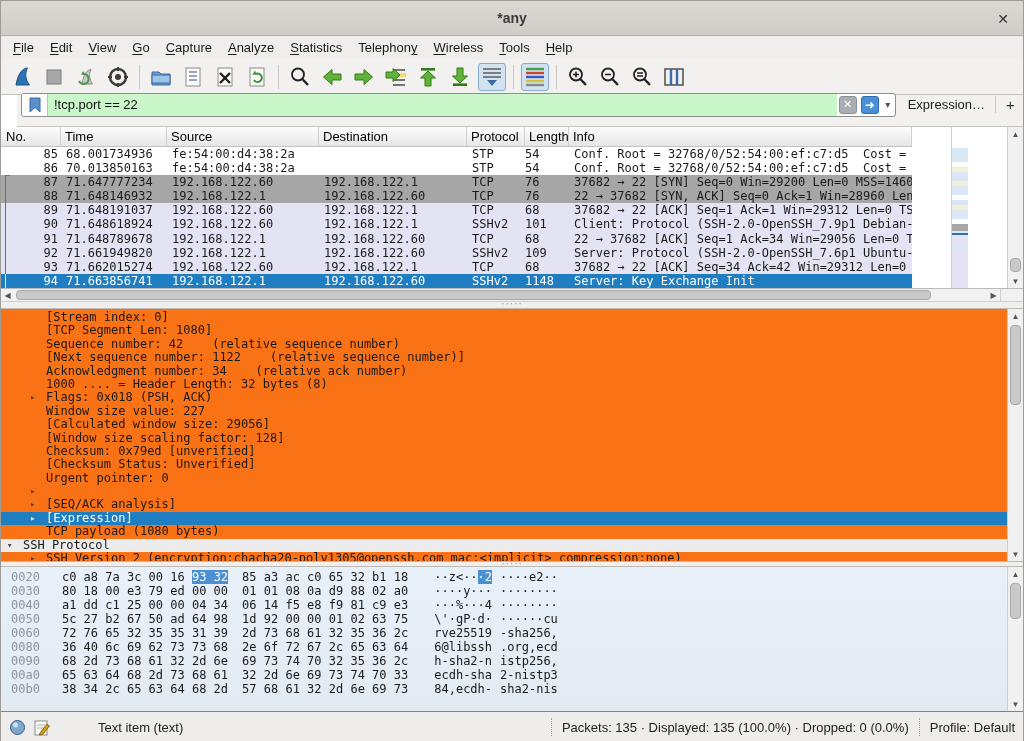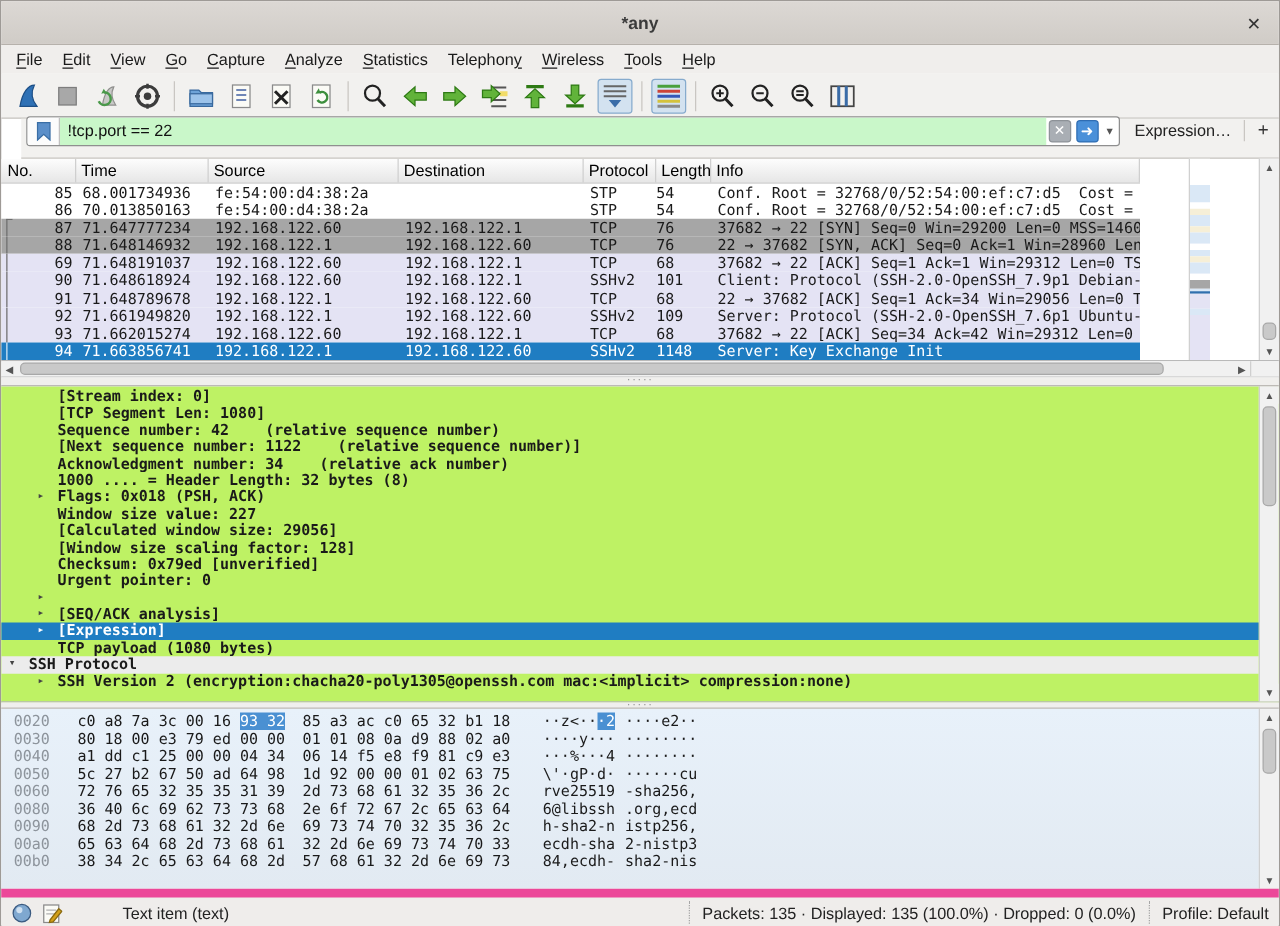--- a/index.html
+++ b/index.html
@@ -90,21 +90,21 @@
   .hs-track { flex:1; position:relative; }
   .hs-thumb { position:absolute; top:1px; bottom:1px; left:2px; width:94%; background:#c9c9c9;
     border:1px solid #a8a8a8; border-radius:4px; }
   .hs-corner { flex:1; background:#f1f1f1; border-left:1px solid #cfcfcf; }
 
   .splitter { height:7px; flex:0 0 7px; background:#f0efed; border-bottom:1px solid #bdbab6; position:relative; }
   .splitter::after { content:"·····"; position:absolute; left:50%; top:-4px; transform:translateX(-50%);
     color:#9a9a9a; font-size:10px; letter-spacing:1px; }
 
   
-  .details { flex:0 0 253px; height:253px; display:flex; background:#bef264; border-bottom:1px solid #b9b9b9;font-weight:bold; }
+  .details { flex:0 0 253px; height:253px; display:flex; background:#f97316; border-bottom:1px solid #b9b9b9; }
   .details-body { flex:1; overflow:hidden; padding-top:2px; }
   .dl { font-family:"DejaVu Sans Mono", monospace; font-size:12px; line-height:13.4px; height:13.4px;
     white-space:pre; position:relative; padding-left:45px; overflow:hidden; }
   .dl .exp { position:absolute; left:29px; top:0; width:12px; color:#444; font-size:9px; }
   .dl.d1 { padding-left:22px; }
   .dl.d1 .exp { left:6px; }
   .dl.sel { background:var(--selected-blue); color:#fff; }
   .dl.sel .exp { color:#fff; }
   .dl.shade { background:#ececec; }
 
@@ -112,21 +112,21 @@
   .hexpane { flex:0 0 144px; height:144px; display:flex; background:linear-gradient(var(--hex-pane-bg), #e2eaf2); }
   .hex-body { flex:1; overflow:hidden; padding:3px 0 0 10px; }
   .hexrow { font-family:"DejaVu Sans Mono", monospace; font-size:12px; line-height:14px; height:14px; white-space:pre; }
   .hexrow .off { color:#8d949c; margin-right:22px; }
   .hexrow .h1 { margin-right:14px; }
   .hexrow .h2 { margin-right:26px; }
   .hexrow .a1 { margin-right:8px; }
   .hl { background:var(--hex-highlight-blue); color:#fff; }
 
   
-  .statusbar { flex:0 0 31px; height:31px; background:var(--statusbar-bg); border-top:7px solid #ec4899;
+  .statusbar { flex:0 0 31px; height:31px; background:var(--statusbar-bg); border-top:1px solid #ec4899;
     display:flex; align-items:center; padding:0 8px; }
   .sb-icon { margin-right:8px; display:flex; align-items:center; }
   .sb-left-text { margin-left:40px; color:#222; }
   .sb-right { margin-left:auto; display:flex; align-items:center; height:100%; }
   .sb-sep { border-left:1px dotted #a5a5a5; height:18px; margin:0 10px; }
   .sb-counts, .sb-profile { color:#222; white-space:nowrap; }
 </style>
 </head>
 <body>
 
@@ -342,21 +342,21 @@
         <div>Source</div>
         <div>Destination</div>
         <div>Protocol</div>
         <div>Length</div>
         <div>Info</div>
       </div>
       <div class="prow r-white"><span class="gut"></span><span class="c-no">85</span><span class="c-time">68.001734936</span><span class="c-src">fe:54:00:d4:38:2a</span><span class="c-dst"></span><span class="c-proto">STP</span><span class="c-len">54</span><span class="c-info">Conf. Root = 32768/0/52:54:00:ef:c7:d5  Cost = 0  Port = 0x8001</span></div>
       <div class="prow r-white"><span class="gut"></span><span class="c-no">86</span><span class="c-time">70.013850163</span><span class="c-src">fe:54:00:d4:38:2a</span><span class="c-dst"></span><span class="c-proto">STP</span><span class="c-len">54</span><span class="c-info">Conf. Root = 32768/0/52:54:00:ef:c7:d5  Cost = 0  Port = 0x8001</span></div>
       <div class="prow r-gray"><span class="gut"><i class="rel start"></i></span><span class="c-no">87</span><span class="c-time">71.647777234</span><span class="c-src">192.168.122.60</span><span class="c-dst">192.168.122.1</span><span class="c-proto">TCP</span><span class="c-len">76</span><span class="c-info">37682 → 22 [SYN] Seq=0 Win=29200 Len=0 MSS=1460 SACK_PERM=1 TSval=27156892 TSecr=0 WS=128</span></div>
       <div class="prow r-gray"><span class="gut"><i class="rel"></i></span><span class="c-no">88</span><span class="c-time">71.648146932</span><span class="c-src">192.168.122.1</span><span class="c-dst">192.168.122.60</span><span class="c-proto">TCP</span><span class="c-len">76</span><span class="c-info">22 → 37682 [SYN, ACK] Seq=0 Ack=1 Win=28960 Len=0 MSS=1460 SACK_PERM=1 TSval=3649502083 TSecr=27156892 WS=128</span></div>
-      <div class="prow r-lav"><span class="gut"><i class="rel"></i></span><span class="c-no">69</span><span class="c-time">71.648191037</span><span class="c-src">192.168.122.60</span><span class="c-dst">192.168.122.1</span><span class="c-proto">TCP</span><span class="c-len">68</span><span class="c-info">37682 → 22 [ACK] Seq=1 Ack=1 Win=29312 Len=0 TSval=27156893 TSecr=3649502083</span></div>
+      <div class="prow r-lav"><span class="gut"><i class="rel"></i></span><span class="c-no">89</span><span class="c-time">71.648191037</span><span class="c-src">192.168.122.60</span><span class="c-dst">192.168.122.1</span><span class="c-proto">TCP</span><span class="c-len">68</span><span class="c-info">37682 → 22 [ACK] Seq=1 Ack=1 Win=29312 Len=0 TSval=27156893 TSecr=3649502083</span></div>
       <div class="prow r-lav"><span class="gut"><i class="rel"></i></span><span class="c-no">90</span><span class="c-time">71.648618924</span><span class="c-src">192.168.122.60</span><span class="c-dst">192.168.122.1</span><span class="c-proto">SSHv2</span><span class="c-len">101</span><span class="c-info">Client: Protocol (SSH-2.0-OpenSSH_7.9p1 Debian-10)</span></div>
       <div class="prow r-lav"><span class="gut"><i class="rel"></i></span><span class="c-no">91</span><span class="c-time">71.648789678</span><span class="c-src">192.168.122.1</span><span class="c-dst">192.168.122.60</span><span class="c-proto">TCP</span><span class="c-len">68</span><span class="c-info">22 → 37682 [ACK] Seq=1 Ack=34 Win=29056 Len=0 TSval=3649502083 TSecr=27156893</span></div>
       <div class="prow r-lav"><span class="gut"><i class="rel"></i></span><span class="c-no">92</span><span class="c-time">71.661949820</span><span class="c-src">192.168.122.1</span><span class="c-dst">192.168.122.60</span><span class="c-proto">SSHv2</span><span class="c-len">109</span><span class="c-info">Server: Protocol (SSH-2.0-OpenSSH_7.6p1 Ubuntu-4ubuntu0.3)</span></div>
       <div class="prow r-lav"><span class="gut"><i class="rel"></i></span><span class="c-no">93</span><span class="c-time">71.662015274</span><span class="c-src">192.168.122.60</span><span class="c-dst">192.168.122.1</span><span class="c-proto">TCP</span><span class="c-len">68</span><span class="c-info">37682 → 22 [ACK] Seq=34 Ack=42 Win=29312 Len=0 TSval=27156896 TSecr=3649502083</span></div>
       <div class="prow r-sel"><span class="gut"><i class="rel"></i></span><span class="c-no">94</span><span class="c-time">71.663856741</span><span class="c-src">192.168.122.1</span><span class="c-dst">192.168.122.60</span><span class="c-proto">SSHv2</span><span class="c-len">1148</span><span class="c-info">Server: Key Exchange Init</span></div>
     </div>
     <div class="minimap">
       <div class="stripe" style="height:14px;background:#dae8f6"></div>
       <div class="stripe" style="height:5px;background:#ffffff"></div>
       <div class="stripe" style="height:5px;background:#f6efd7"></div>
@@ -403,20 +403,21 @@
       <div class="dl"><span>[TCP Segment Len: 1080]</span></div>
       <div class="dl"><span>Sequence number: 42    (relative sequence number)</span></div>
       <div class="dl"><span>[Next sequence number: 1122    (relative sequence number)]</span></div>
       <div class="dl"><span>Acknowledgment number: 34    (relative ack number)</span></div>
       <div class="dl"><span>1000 .... = Header Length: 32 bytes (8)</span></div>
       <div class="dl"><span class="exp">▸</span><span>Flags: 0x018 (PSH, ACK)</span></div>
       <div class="dl"><span>Window size value: 227</span></div>
       <div class="dl"><span>[Calculated window size: 29056]</span></div>
       <div class="dl"><span>[Window size scaling factor: 128]</span></div>
       <div class="dl"><span>Checksum: 0x79ed [unverified]</span></div>
+      <div class="dl"><span>[Checksum Status: Unverified]</span></div>
       <div class="dl"><span>Urgent pointer: 0</span></div>
       <div class="dl"><span class="exp">▸</span></div>
       <div class="dl"><span class="exp">▸</span><span>[SEQ/ACK analysis]</span></div>
       <div class="dl sel"><span class="exp">▸</span><span>[Expression]</span></div>
       <div class="dl"><span>TCP payload (1080 bytes)</span></div>
       <div class="dl d1 shade"><span class="exp">▾</span><span>SSH Protocol</span></div>
       <div class="dl"><span class="exp">▸</span><span>SSH Version 2 (encryption:chacha20-poly1305@openssh.com mac:&lt;implicit&gt; compression:none)</span></div>
     </div>
     <div class="vscroll">
       <div class="sb-arrow">▲</div>

